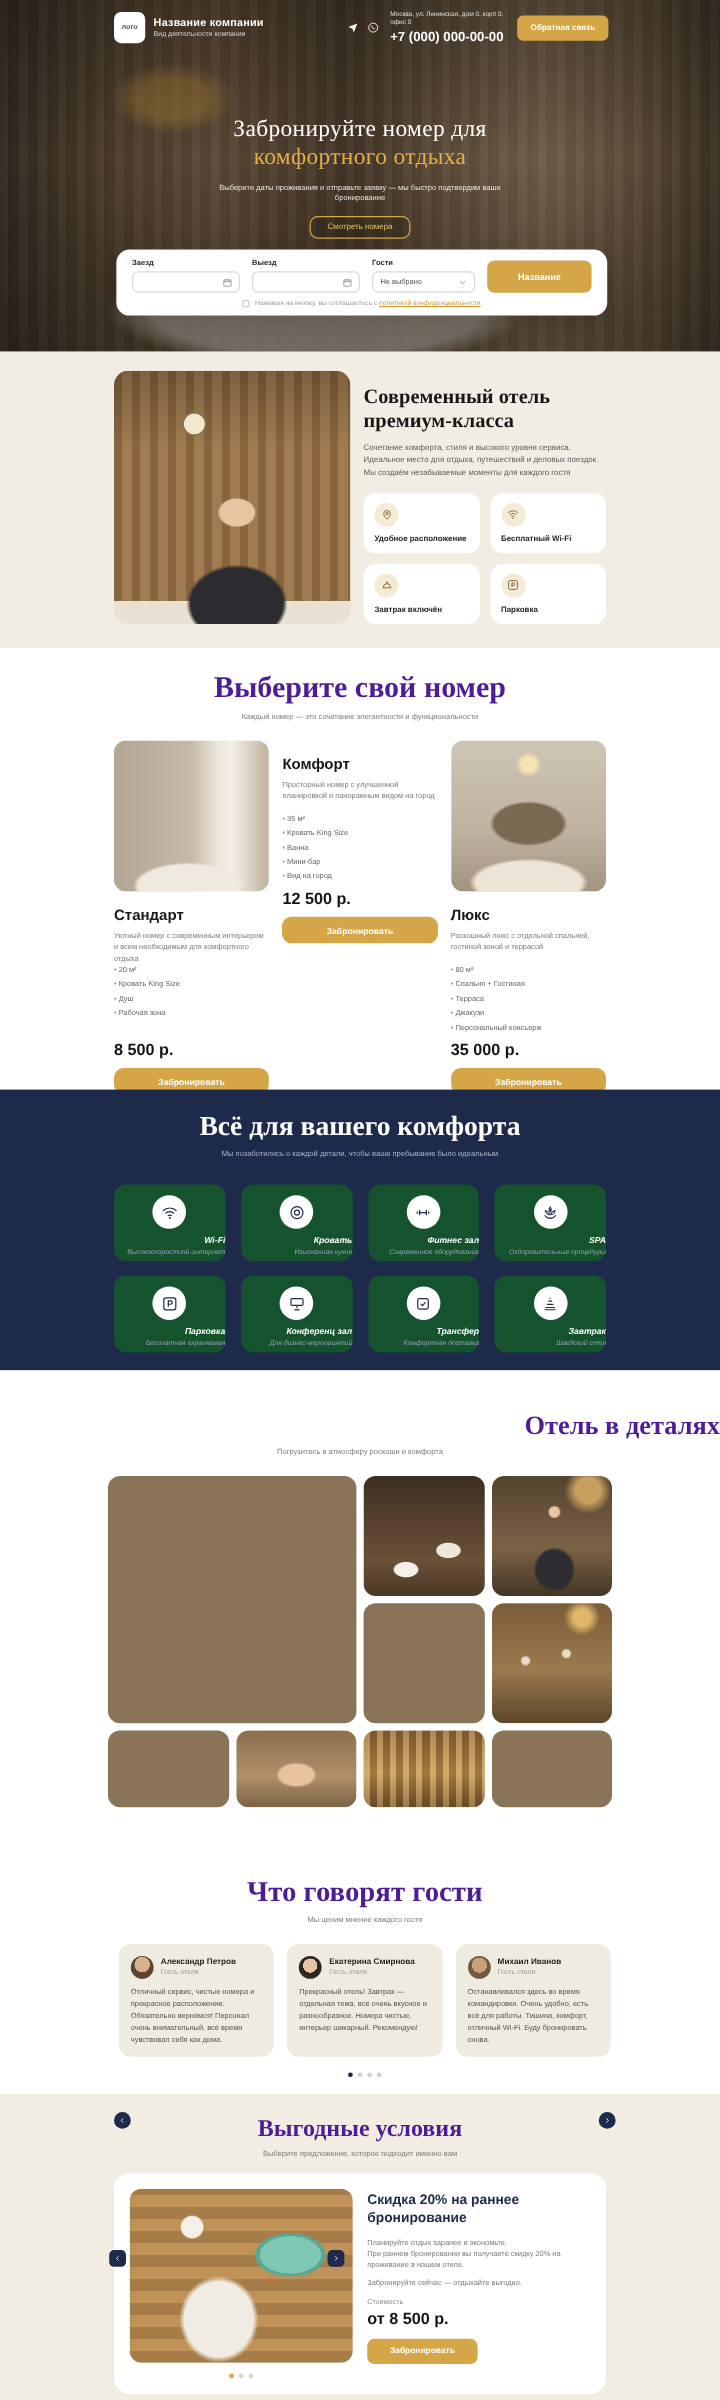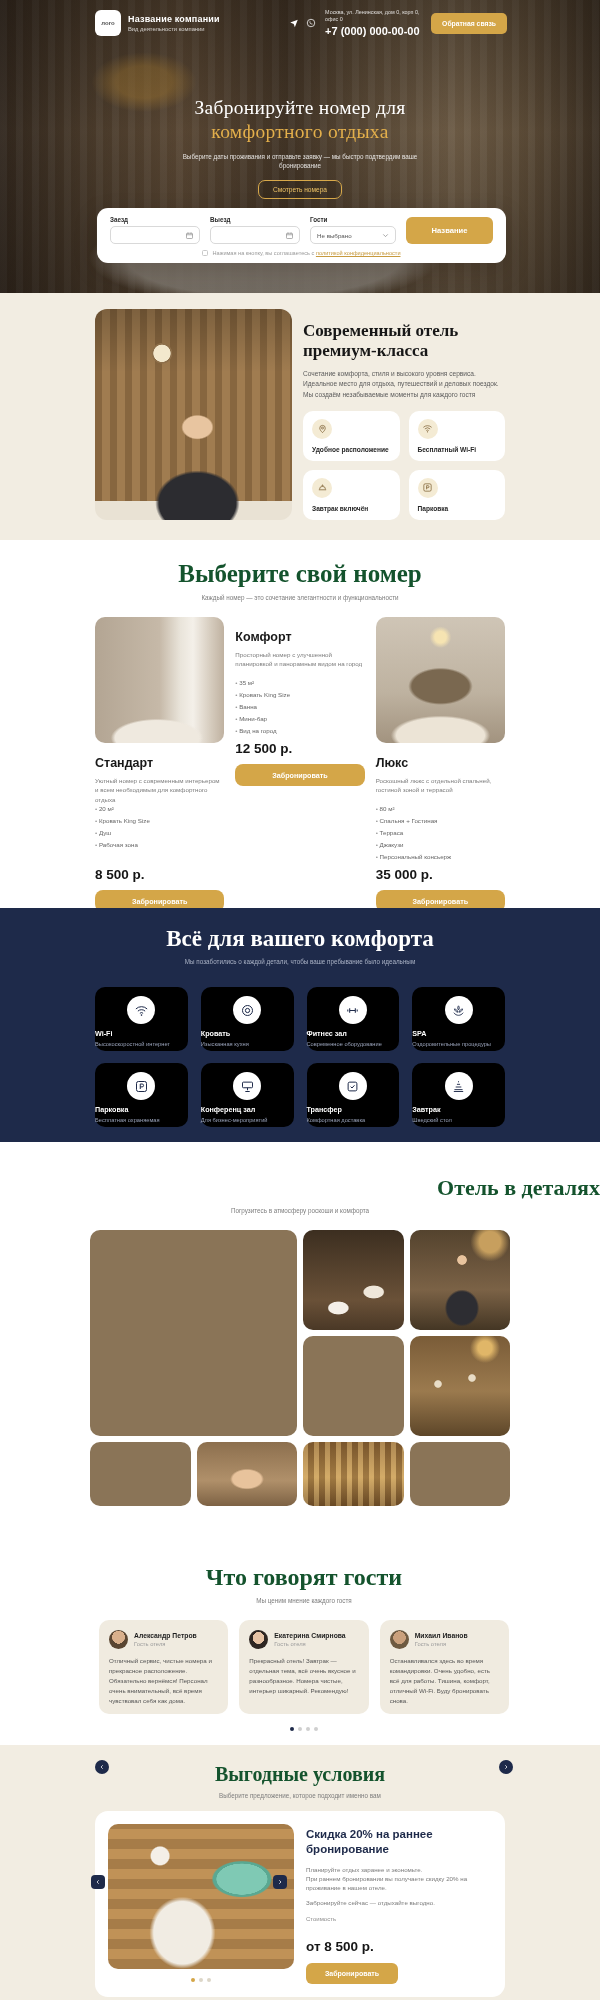--- a/index.html
+++ b/index.html
@@ -74,21 +74,21 @@
   .about-title { font-size:17px; color:#171717; line-height:1.18; font-weight:600; }
   .about-desc { margin-top:8px; font-size:6.6px; color:#5c5c5c; line-height:1.55; }
   .about-features { margin-top:11px; display:grid; grid-template-columns:1fr 1fr; gap:9px; }
   .feature-chip { background:#fff; border-radius:10px; padding:8px 9px; }
   .feature-icon-circle { width:20px; height:20px; border-radius:50%; background:#F4EBD4; display:flex; align-items:center; justify-content:center; }
   .feature-icon-circle svg { width:11px; height:11px; color:#7A5C2E; }
   .feature-label { margin-top:7px; font-size:6.6px; font-weight:bold; color:#262626; }
 
   
   .rooms { position:absolute; top:540px; left:0; width:600px; height:368px; background:#fff; }
-  .section-title { text-align:center; font-weight:600; color:#14532d; }
+  .section-title { text-align:center; font-weight:600; color:#4c1d95; }
   .rooms .section-title { font-size:25px; padding-top:20px; }
   .section-sub { text-align:center; font-size:6.3px; color:#7d7d7d; margin-top:6px; }
   .rooms-row { display:flex; gap:11px; margin-top:16px; }
   .room-card { flex:1; min-width:0; }
   .room-photo { height:126px; border-radius:10px; }
   .room-photo.standard { background:
       radial-gradient(ellipse 72px 30px at 48% 96%, #efe9df 0 58%, transparent 64%),
       linear-gradient(90deg, #b3a593 0%, #c6b9a8 50%, #e9e4da 66%, #f4f0e9 76%, #d5cbbd 90%, #bfb1a0 100%); }
   .room-photo.comfort { background:
       radial-gradient(circle 9px at 14% 34%, #f2dba6 0 45%, transparent 80%),
@@ -107,21 +107,21 @@
   .room-features li::before { content:"• "; color:#999; }
   .room-price { font-size:13.5px; font-weight:bold; color:#151515; margin-top:4px; }
   .book-btn { margin-top:8px; width:100%; height:22px; background:#D4A648; color:#fff; border:none; border-radius:8px;
     font-size:7.2px; font-weight:bold; cursor:pointer; font-family:inherit; }
 
   
   .comfort { position:absolute; top:908px; left:0; width:600px; height:234px; background:#1E2A4A; }
   .comfort .section-title { color:#fff; font-size:23px; padding-top:18px; }
   .comfort .section-sub { color:#AAB2C5; }
   .comfort-grid { display:grid; grid-template-columns:repeat(4,1fr); gap:12px 13px; margin-top:22px; }
-  .comfort-tile { background:#000000; border-radius:10px; height:64px; padding-top:9px; text-align:left; }
+  .comfort-tile { background:#14532d; border-radius:10px; height:64px; padding-top:9px; text-align:right;font-style:italic; }
   .comfort-icon-circle { width:28px; height:28px; border-radius:50%; background:#fff; margin:0 auto; display:flex; align-items:center; justify-content:center; }
   .comfort-icon-circle svg { width:15px; height:15px; color:#1E2A4A; }
   .comfort-tile-title { margin-top:5px; font-size:7.2px; font-weight:bold; color:#fff; }
   .comfort-tile-sub { margin-top:3px; font-size:5.7px; color:#98A1B8; }
 
   
   .gallery { position:absolute; top:1142px; left:0; width:600px; height:378px; background:#fff; }
   .gallery .section-title { font-size:22px; padding-top:33px;text-align:right; }
   .gallery-grid { width:420px; margin:16px auto 0; display:grid; grid-template-columns:repeat(4,1fr);
     grid-template-rows:100px 100px 64px; gap:6px; }
@@ -206,21 +206,21 @@
   .offer-next { left:178px; top:64px; border-radius:4px; }
   .offer-dots { margin-top:9px; }
   .offer-dots .dot { background:#DCD6C8; }
   .offer-dots .dot.active { background:#D4A648; }
   .offer-body { padding-top:3px; }
   .offer-title { font-size:11.5px; font-weight:bold; color:#1E2A4A; line-height:1.3; width:150px; }
   .offer-line { font-size:6.2px; color:#7b7b7b; line-height:1.5; width:178px; }
   .offer-line.first { margin-top:8px; }
   .offer-line.spaced { margin-top:5px; }
   .offer-price-label { margin-top:9px; font-size:6px; color:#8d8d8d; }
-  .offer-price { margin-top:17px; font-size:13.5px; font-weight:bold; color:#161616; }
+  .offer-price { margin-top:3px; font-size:13.5px; font-weight:bold; color:#161616; }
   .offer-btn { margin-top:9px; width:92px; height:21px; background:#D4A648; color:#fff; border:none; border-radius:6px;
     font-size:7px; font-weight:bold; cursor:pointer; font-family:inherit; }
 </style>
 </head>
 <body>
 
 <div id="page">
 
   <section class="hero">
     <header class="topbar">

